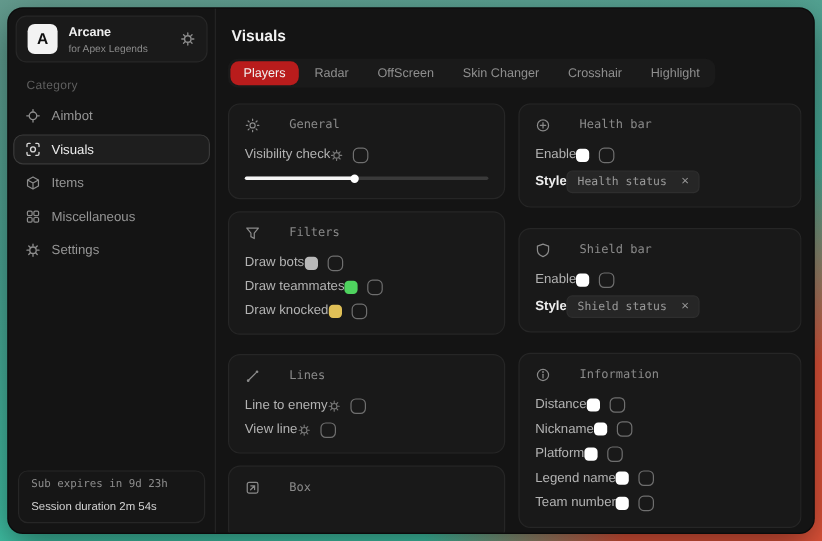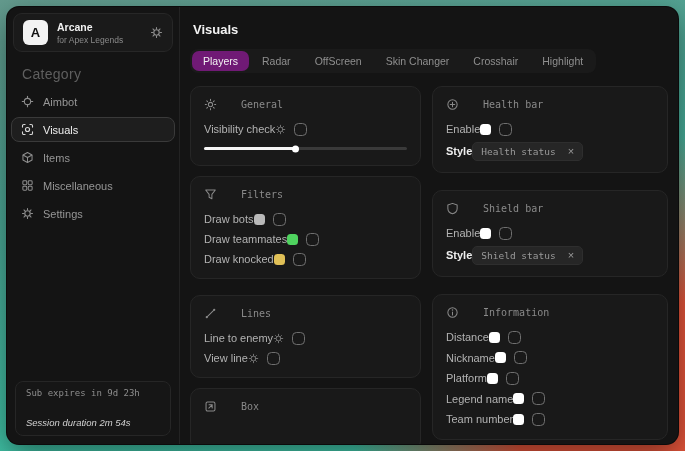--- a/index.html
+++ b/index.html
@@ -25,45 +25,45 @@
   }
   .logo-badge {
     width:25px; height:25px; background:#f3f3f3; border-radius:6px;
     display:flex; align-items:center; justify-content:center;
     color:#111; font-weight:bold; font-size:13px; flex:none;
   }
   .logo-text { flex:1; min-width:0; }
   .logo-title { font-size:10.5px; font-weight:bold; color:#f0f0f0; }
   .logo-sub { font-size:8.5px; color:#8a8a8a; margin-top:2px; }
   .logo-gear { color:#8d8d8d; display:flex; cursor:pointer; }
-  .category-label { font-size:14px; color:#5f5f5f; margin:6px 0 7px 15px; letter-spacing:.3px; }
+  .category-label { font-size:10px; color:#5f5f5f; margin:6px 0 7px 15px; letter-spacing:.3px; }
   .nav { display:flex; flex-direction:column; gap:3px; padding:0 4px; }
   .nav-item {
     display:flex; align-items:center; gap:9px; height:25px; padding:0 9px;
     border:1px solid transparent; border-radius:8px; color:#969696; font-size:11px; cursor:pointer;
   }
   .nav-item.active { background:#1e1e1e; border-color:#3a3a3a; color:#ededed; }
   .nav-item .icn { display:flex; color:#8d8d8d; }
   .nav-item.active .icn { color:#d6d6d6; }
   .sidebar-spacer { flex:1; }
   .footer-card {
     margin:0 8px 8px 8px; padding:6px 10px 7px 10px;
     border:1px solid #262626; border-radius:8px; background:#161616;
   }
   .footer-line1 { font-family:"DejaVu Sans Mono", monospace; font-size:9px; color:#8d8d8d; }
-  .footer-line2 { font-size:9.5px; color:#d2d2d2; margin-top:19px;font-style:italic; }
+  .footer-line2 { font-size:9.5px; color:#d2d2d2; margin-top:8px; }
   
   .main { flex:1; padding:15px 10px 0 10px; display:flex; flex-direction:column; overflow:hidden; }
   .page-title { font-size:13px; font-weight:bold; color:#f2f2f2; margin-left:3px; }
   .tabs {
     display:inline-flex; align-self:flex-start; margin-top:12px; padding:2px;
     background:#1a1a1a; border-radius:8px; gap:2px;
   }
   .tab { padding:4px 11px; font-size:10.5px; color:#8f8f8f; border-radius:7px; cursor:pointer; white-space:nowrap; }
-  .tab.active { background:#701a75; color:#f2f2f2; }
+  .tab.active { background:#b91c1c; color:#f2f2f2; }
   .columns { display:flex; gap:11px; margin-top:13px; flex:1; overflow:hidden; }
   .col-left { width:231px; display:flex; flex-direction:column; }
   .col-right { flex:1; display:flex; flex-direction:column; }
   .card {
     background:#191919; border:1px solid #262626; border-radius:10px;
     padding:9px 13px 9px 13px; flex:none;
   }
   .card-header {
     display:flex; align-items:center; gap:24px; color:#8a8a8a;
     font-family:"DejaVu Sans Mono", monospace; font-size:10px; margin:2px 0 8px 0;

